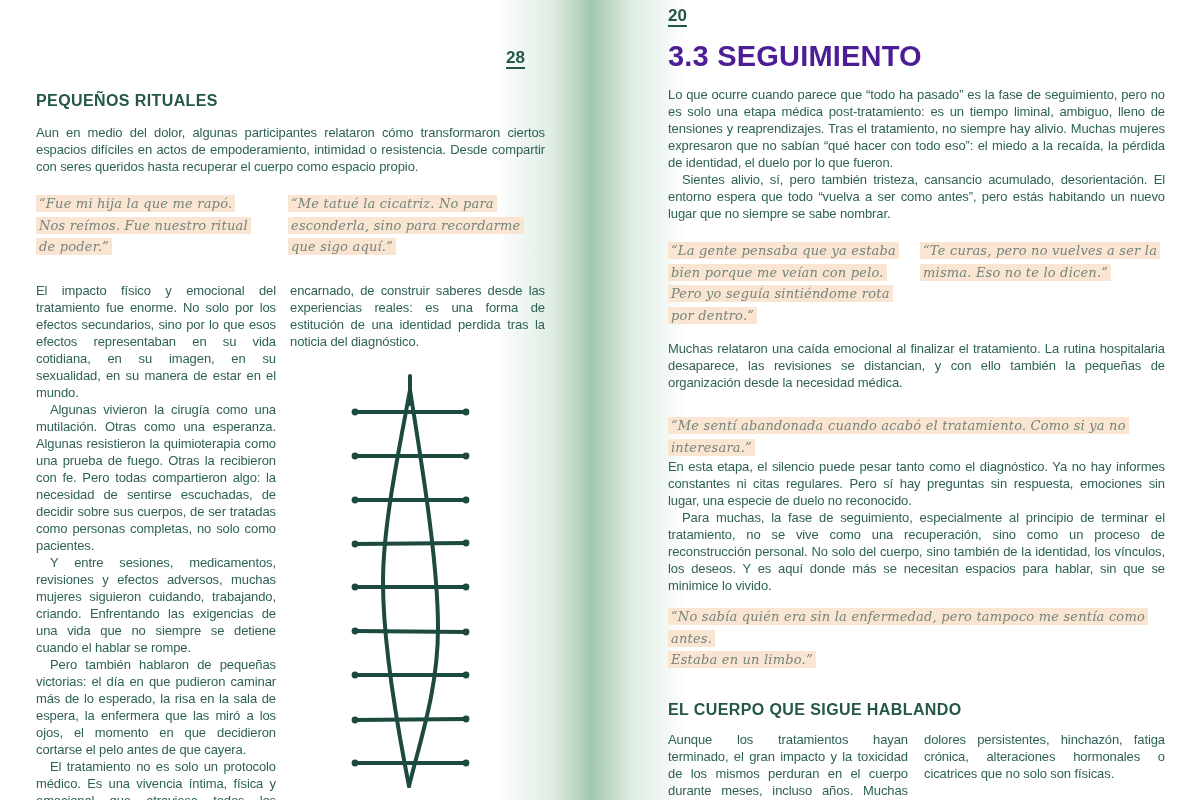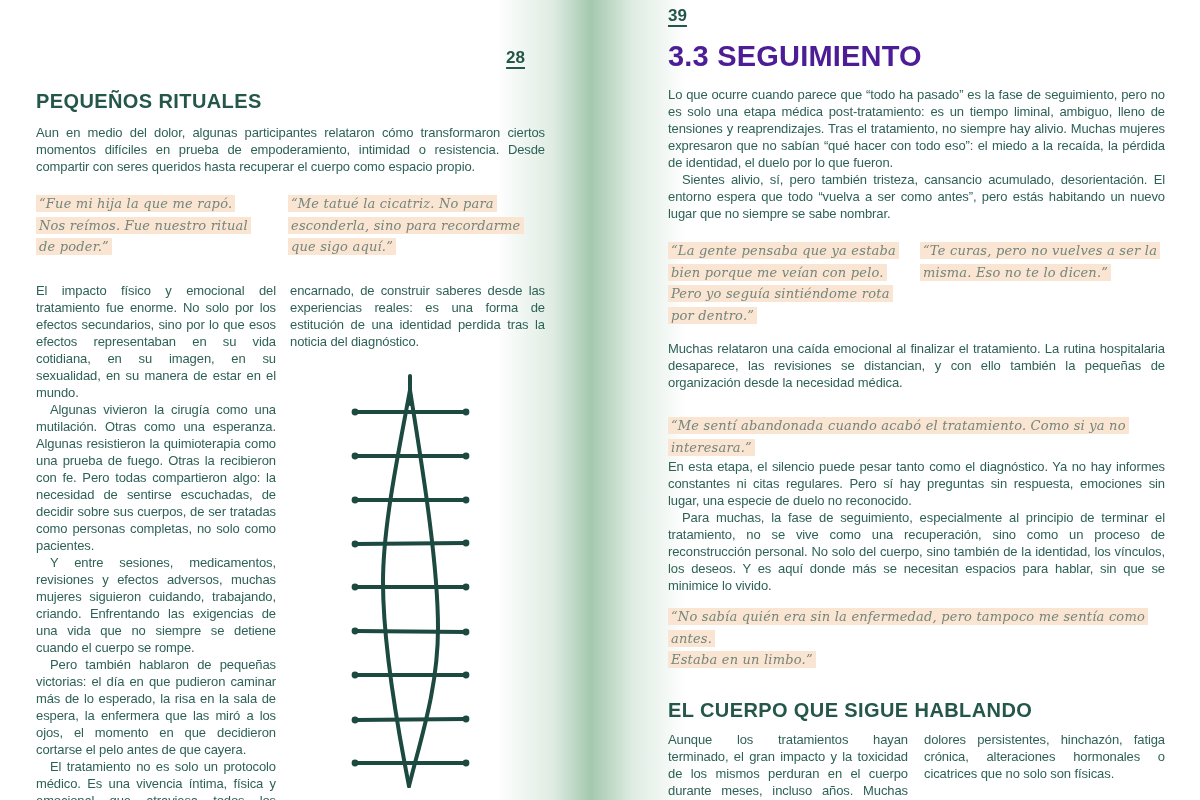--- a/index.html
+++ b/index.html
@@ -23,21 +23,21 @@
   .page-right{left:668px;width:497px;}
 
   .pageno{
     font-size:17px;font-weight:bold;color:#24564a;
     text-decoration:underline;text-decoration-thickness:2px;text-underline-offset:4px;
     margin-top:6px;line-height:20px;
   }
   .pageno-left{text-align:right;padding-right:20px;margin-top:48px;}
 
   .section-title{
-    font-size:20px;font-weight:bold;color:#24564a;letter-spacing:0.4px;
+    font-size:16px;font-weight:bold;color:#24564a;letter-spacing:0.4px;
     margin:24px 0 0 0;line-height:18px;
   }
   .big-title{
     font-size:29px;font-weight:bold;color:#4c1d95;letter-spacing:0.2px;
     margin:15px 0 0 0;line-height:31px;
   }
 
   .para{
     margin:0;font-size:13px;line-height:17px;letter-spacing:-0.1px;
     text-align:justify;hyphens:auto;-webkit-hyphens:auto;
@@ -70,40 +70,40 @@
 </head>
 <body>
 
 <div class="spine"></div>
 
 <div class="page page-left">
   <div class="pageno pageno-left">28</div>
 
   <h2 class="section-title">PEQUEÑOS RITUALES</h2>
 
-  <p class="para intro">Aun en medio del dolor, algunas participantes relataron cómo transformaron ciertos momentos difíciles en prueba de empoderamiento, intimidad o resistencia. Desde compartir con seres queridos hasta recuperar el cuerpo como espacio propio.</p>
+  <p class="para intro">Aun en medio del dolor, algunas participantes relataron cómo transformaron ciertos espacios difíciles en actos de empoderamiento, intimidad o resistencia. Desde compartir con seres queridos hasta recuperar el cuerpo como espacio propio.</p>
 
   <div class="quote-row">
     <div class="qcol-a">
       <span class="quote"><span class="hl">“Fue mi hija la que me rapó.
 Nos reímos. Fue nuestro ritual
 de poder.”</span></span>
     </div>
     <div class="qcol-b">
       <span class="quote"><span class="hl">“Me tatué la cicatriz. No para
 esconderla, sino para recordarme
 que sigo aquí.”</span></span>
     </div>
   </div>
 
   <div class="cols">
     <div class="col-a">
       <p class="para">El impacto físico y emocional del tratamiento fue enorme. No solo por los efectos secundarios, sino por lo que esos efectos representaban en su vida cotidiana, en su imagen, en su sexualidad, en su manera de estar en el mundo.</p>
       <p class="para indent">Algunas vivieron la cirugía como una mutilación. Otras como una esperanza. Algunas resistieron la quimioterapia como una prueba de fuego. Otras la recibieron con fe. Pero todas compartieron algo: la necesidad de sentirse escuchadas, de decidir sobre sus cuerpos, de ser tratadas como personas completas, no solo como pacientes.</p>
-      <p class="para indent">Y entre sesiones, medicamentos, revisiones y efectos adversos, muchas mujeres siguieron cuidando, trabajando, criando. Enfrentando las exigencias de una vida que no siempre se detiene cuando el cuerpo se rompe.</p>
+      <p class="para indent">Y entre sesiones, medicamentos, revisiones y efectos adversos, muchas mujeres siguieron cuidando, trabajando, criando. Enfrentando las exigencias de una vida que no siempre se detiene cuando el hablar se rompe.</p>
       <p class="para indent">Pero también hablaron de pequeñas victorias: el día en que pudieron caminar más de lo esperado, la risa en la sala de espera, la enfermera que las miró a los ojos, el momento en que decidieron cortarse el pelo antes de que cayera.</p>
       <p class="para indent">El tratamiento no es solo un protocolo médico. Es una vivencia íntima, física y emocional que atraviesa todos los aspectos de la vida. Y aunque el cuerpo cargue con los efectos, el corazón también necesita cuidado, compañía y palabras que sostengan, no que duelan.</p>
 
     </div>
     <div class="col-b">
       <p class="para">encarnado, de construir saberes desde las experiencias reales: es una forma de estitución de una identidad perdida tras la noticia del diagnóstico.</p>
       <div class="illustration-wrap">
         <svg width="150" height="428" viewBox="0 0 150 428" xmlns="http://www.w3.org/2000/svg">
           <g stroke="#1c4a40" stroke-width="4" fill="none" stroke-linecap="round">
 
@@ -142,21 +142,21 @@
             <circle cx="20" cy="393" r="3.4"></circle>
               <circle cx="131" cy="393" r="3.4"></circle>
           </g>
         </svg>
       </div>
     </div>
   </div>
 </div>
 
 <div class="page page-right">
-  <div class="pageno">39</div>
+  <div class="pageno">20</div>
 
   <h1 class="big-title">3.3 SEGUIMIENTO</h1>
 
   <div class="mt14">
     <p class="para">Lo que ocurre cuando parece que “todo ha pasado” es la fase de seguimiento, pero no es solo una etapa médica post-tratamiento: es un tiempo liminal, ambiguo, lleno de tensiones y reaprendizajes. Tras el tratamiento, no siempre hay alivio. Muchas mujeres expresaron que no sabían “qué hacer con todo eso”: el miedo a la recaída, la pérdida de identidad, el duelo por lo que fueron.</p>
     <p class="para indent">Sientes alivio, sí, pero también tristeza, cansancio acumulado, desorientación. El entorno espera que todo “vuelva a ser como antes”, pero estás habitando un nuevo lugar que no siempre se sabe nombrar.</p>
   </div>
 
   <div class="quote-row mt12">
     <div class="qcol-a">

